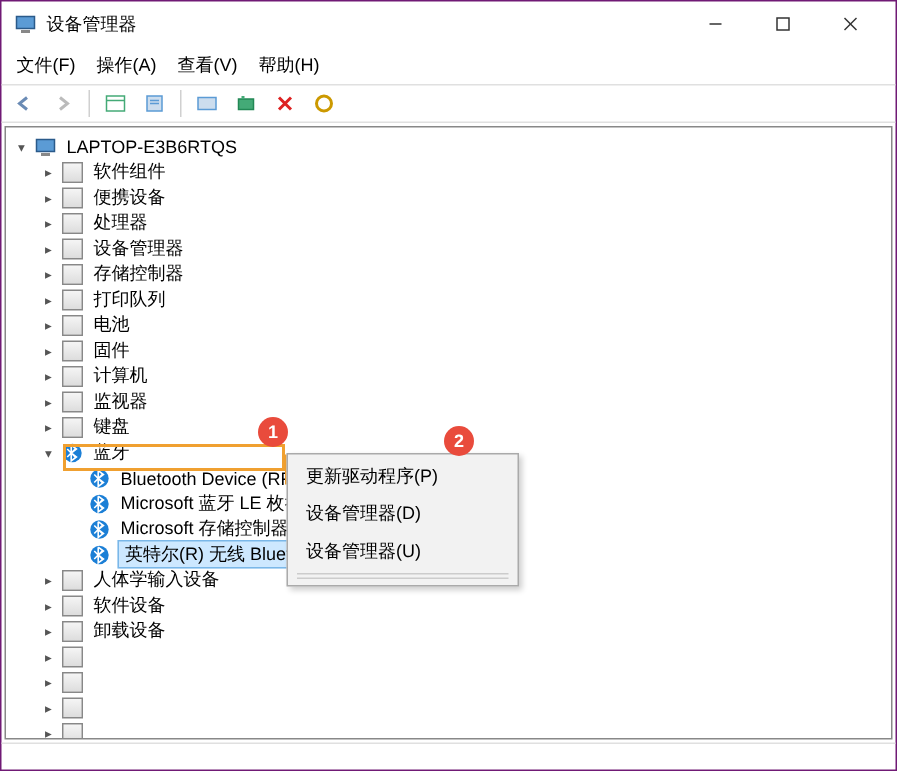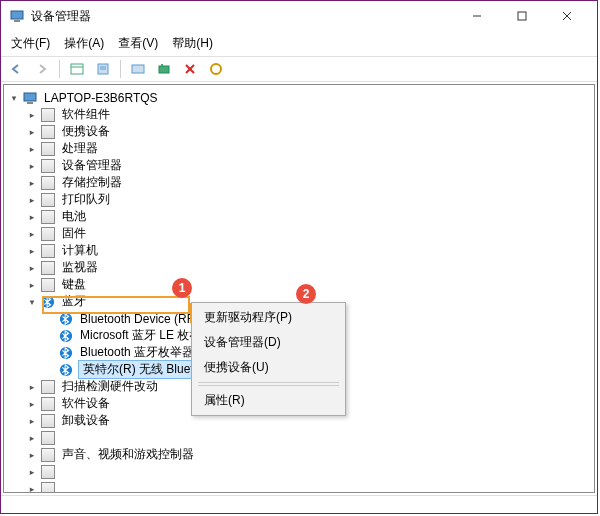--- a/index.html
+++ b/index.html
@@ -275,21 +275,21 @@
                 </li>
               <li>
                   <div class="row">
                     <span class="expander"></span>
                     <span class="node-icon bt-icon">
                       <svg width="14" height="14" viewBox="0 0 16 16">
                         <circle cx="8" cy="8" r="7" fill="#1b7fd6"></circle>
                         <path d="M7 2 L11 5 L7 8 L11 11 L7 14 V2 M4 5 L10 11 M4 11 L10 5" stroke="#fff" stroke-width="1.2" fill="none"></path>
                       </svg>
                     </span>
-                    <span class="node-label">Bluetooth 蓝牙枚举器</span>
+                    <span class="node-label">Microsoft 存储控制器</span>
                   </div>
                 </li>
               <li>
                   <div class="row selected">
                     <span class="expander"></span>
                     <span class="node-icon bt-icon">
                       <svg width="14" height="14" viewBox="0 0 16 16">
                         <circle cx="8" cy="8" r="7" fill="#1b7fd6"></circle>
                         <path d="M7 2 L11 5 L7 8 L11 11 L7 14 V2 M4 5 L10 11 M4 11 L10 5" stroke="#fff" stroke-width="1.2" fill="none"></path>
                       </svg>
@@ -298,21 +298,21 @@
                   </div>
                 </li>
             </ul>
           </li>
           <li>
               <div class="row">
                 <span class="expander">▸</span>
                 <span class="node-icon">
                   <span class="dev-icon"></span>
                 </span>
-                <span class="node-label">扫描检测硬件改动</span>
+                <span class="node-label">人体学输入设备</span>
               </div>
             </li>
           <li>
               <div class="row">
                 <span class="expander">▸</span>
                 <span class="node-icon">
                   <span class="dev-icon"></span>
                 </span>
                 <span class="node-label">软件设备</span>
               </div>
@@ -333,21 +333,20 @@
                   <span class="dev-icon"></span>
                 </span>
               </div>
             </li>
           <li>
               <div class="row">
                 <span class="expander">▸</span>
                 <span class="node-icon">
                   <span class="dev-icon"></span>
                 </span>
-                <span class="node-label">声音、视频和游戏控制器</span>
               </div>
             </li>
           <li>
               <div class="row">
                 <span class="expander">▸</span>
                 <span class="node-icon">
                   <span class="dev-icon"></span>
                 </span>
               </div>
             </li>
@@ -367,19 +366,18 @@
 
   <div class="statusbar"></div>
 </div>
 
 <div class="highlight-box" style="left:42px; top:296px; width:148px; height:18px;"></div>
 <div class="annot" style="left:172px; top:278px;">1</div>
 
 <div class="context-menu" style="left:172px; top:302px;margin-left:19px;">
   <div class="ctx-item">更新驱动程序(P)</div>
   <div class="ctx-item">设备管理器(D)</div>
-  <div class="ctx-item">便携设备(U)</div>
+  <div class="ctx-item">设备管理器(U)</div>
   <div class="ctx-sep"></div>
   <div class="ctx-sep"></div>
-  <div class="ctx-item">属性(R)</div>
 </div>
 <div class="highlight-box" style="left:190px; top:303px; width:150px; height:20px;"></div>
 <div class="annot" style="left:296px; top:284px;">2</div>
 
 </body></html>

